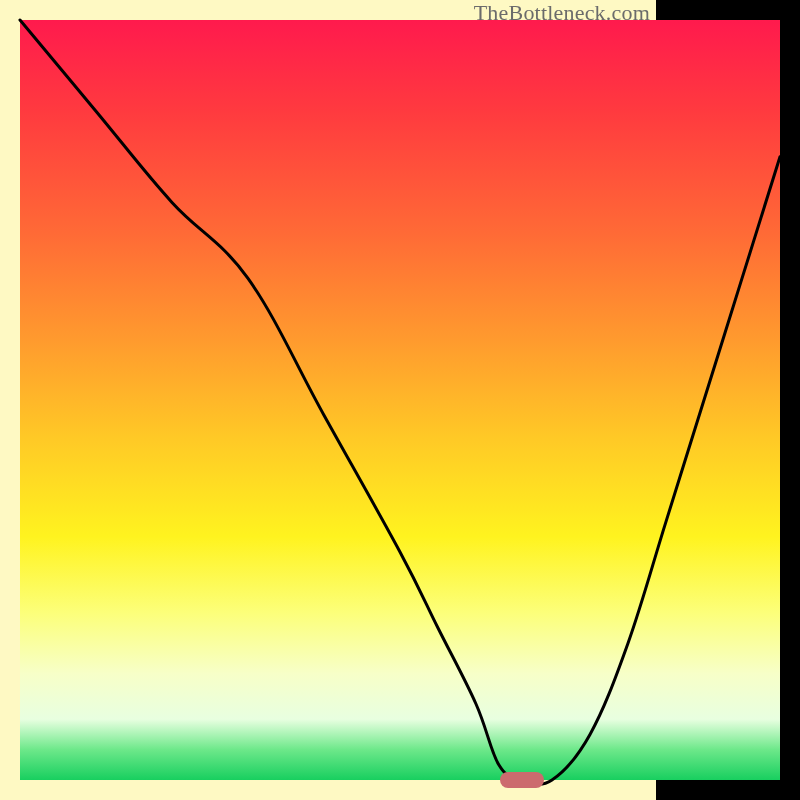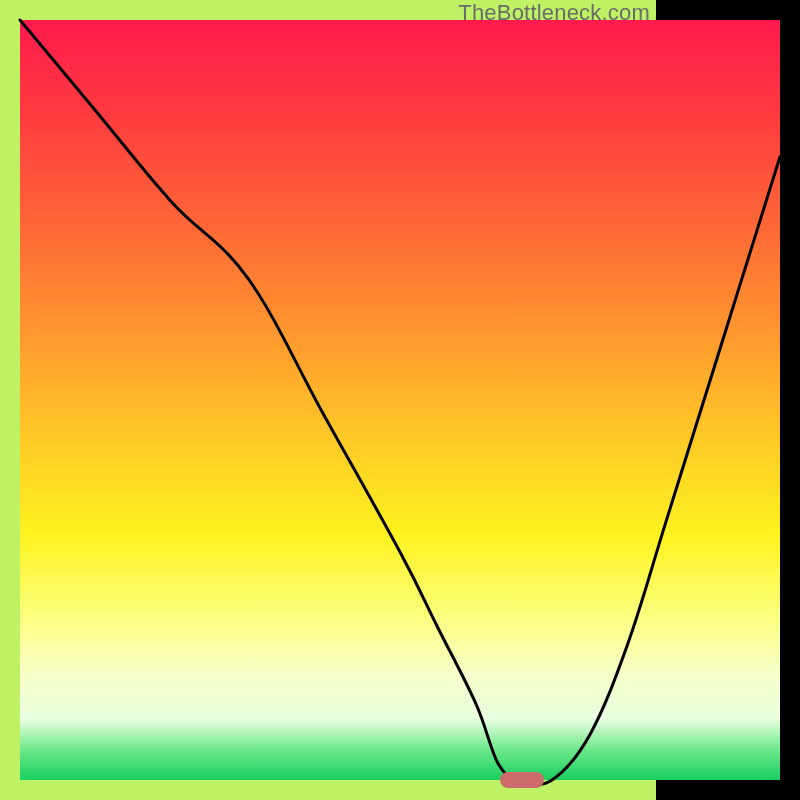--- a/index.html
+++ b/index.html
@@ -10,21 +10,22 @@
     background: #000;
     overflow: hidden;
     font-family: Arial, Helvetica, sans-serif;
   }
   .frame {
     position: absolute;
     left: 0;
     top: 0;
     width: 656px;
     height: 800px;
-    background: #bef264;
+    background: #fef9c3;
+    font-family: Liberation Serif, serif;
   }
   .plot {
     position: absolute;
     left: 20px;
     top: 20px;
     width: 760px;
     height: 760px;
     background: linear-gradient(
       to bottom,
       #ff1a4d 0%,

